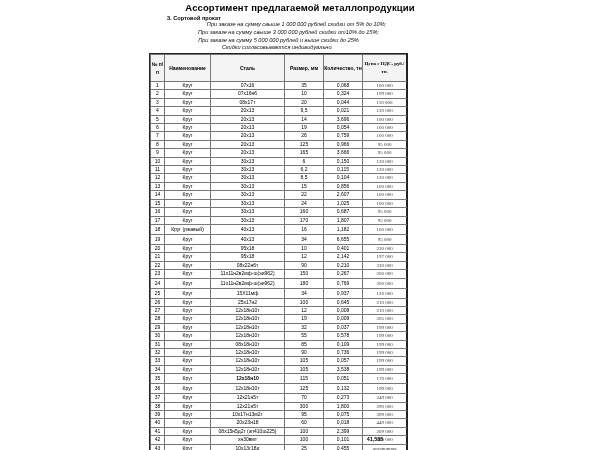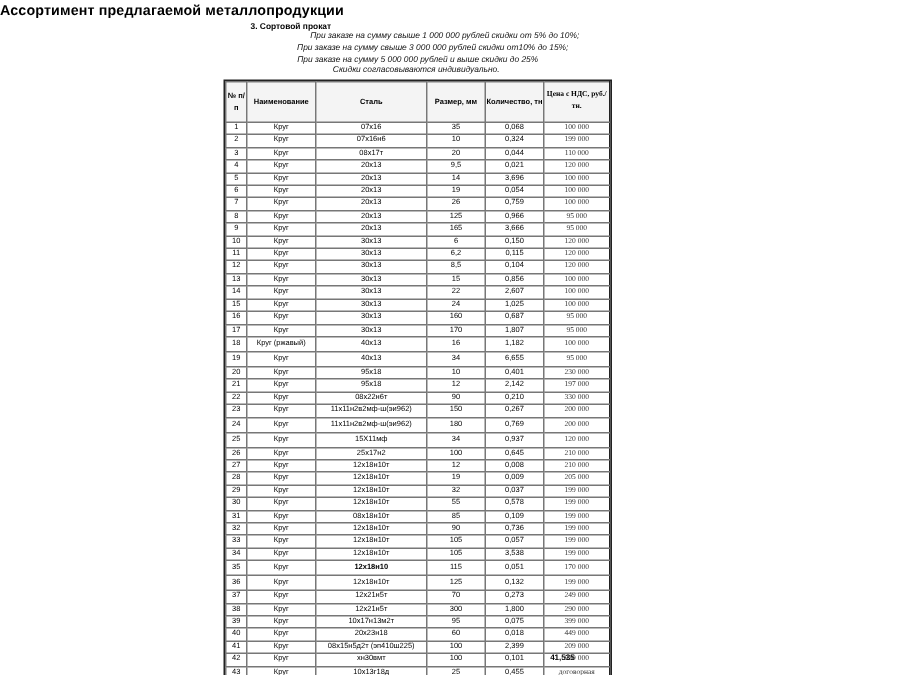--- a/index.html
+++ b/index.html
@@ -1,18 +1,18 @@
 <!DOCTYPE html>
 <html><head>
 <meta charset="utf-8">
 <style>
   html, body { margin: 0; padding: 0; background: #ffffff; }
   body { width: 600px; height: 450px; position: relative; overflow: hidden;
          font-family: "Liberation Sans", sans-serif; color: #000; }
-  .title { position: absolute; left: 0; width: 600px; top: 2px; text-align: left;
+  .title { position: absolute; left: 0; width: 600px; top: 2px; text-align: center;
            font-size: 9.5px; font-weight: bold; letter-spacing: 0.1px; }
   .section { position: absolute; left: 167px; top: 15px; font-size: 5.6px; font-weight: bold; }
   .notes { position: absolute; left: 150px; width: 255px; top: 21px; text-align: center;
            font-size: 5.6px; font-style: italic; line-height: 7.8px; color: #111; }
   .notes div { white-space: nowrap; }
   .n0 { padding-left: 38px; }
   .n1 { padding-left: 22px; }
   .n2 { padding-left: 2px; }
   table { position: absolute; left: 150px; top: 54px; border-collapse: collapse;
           font-size: 5px; table-layout: fixed; }

